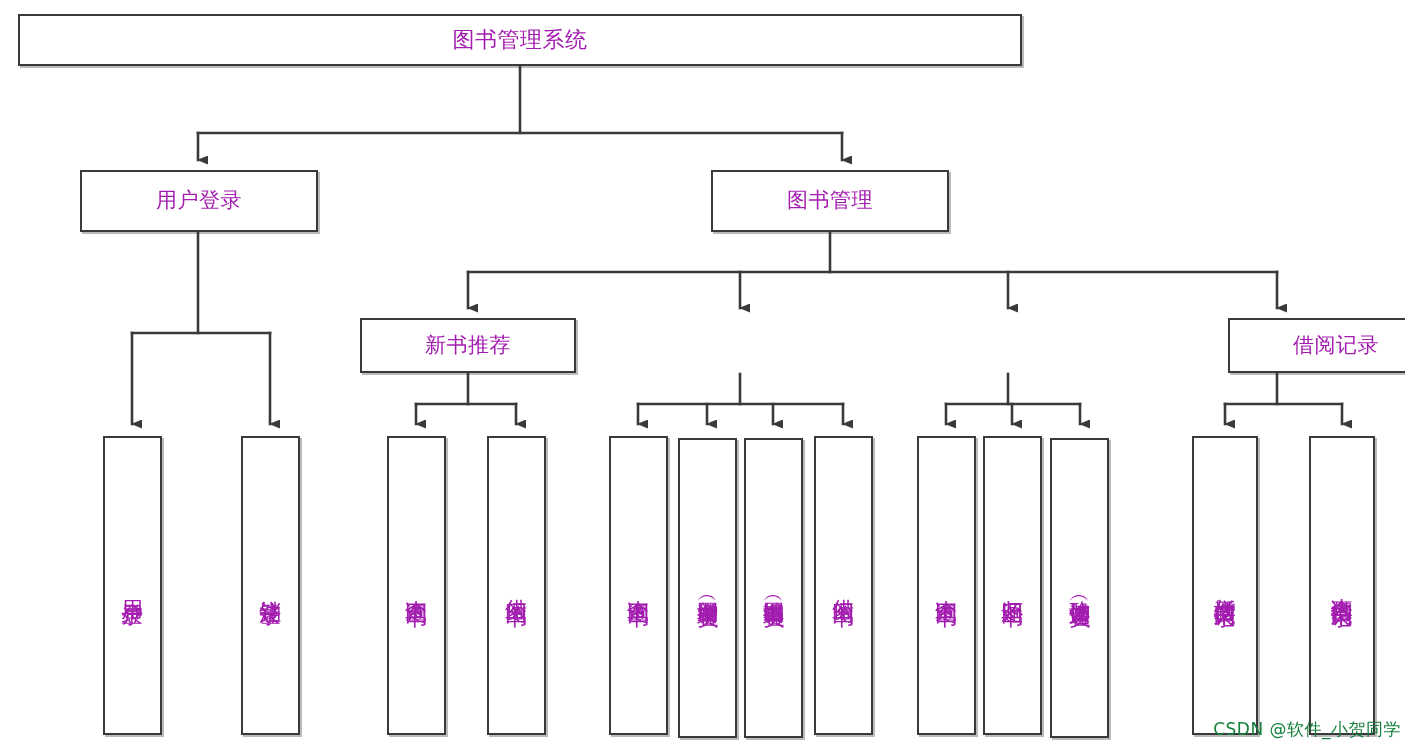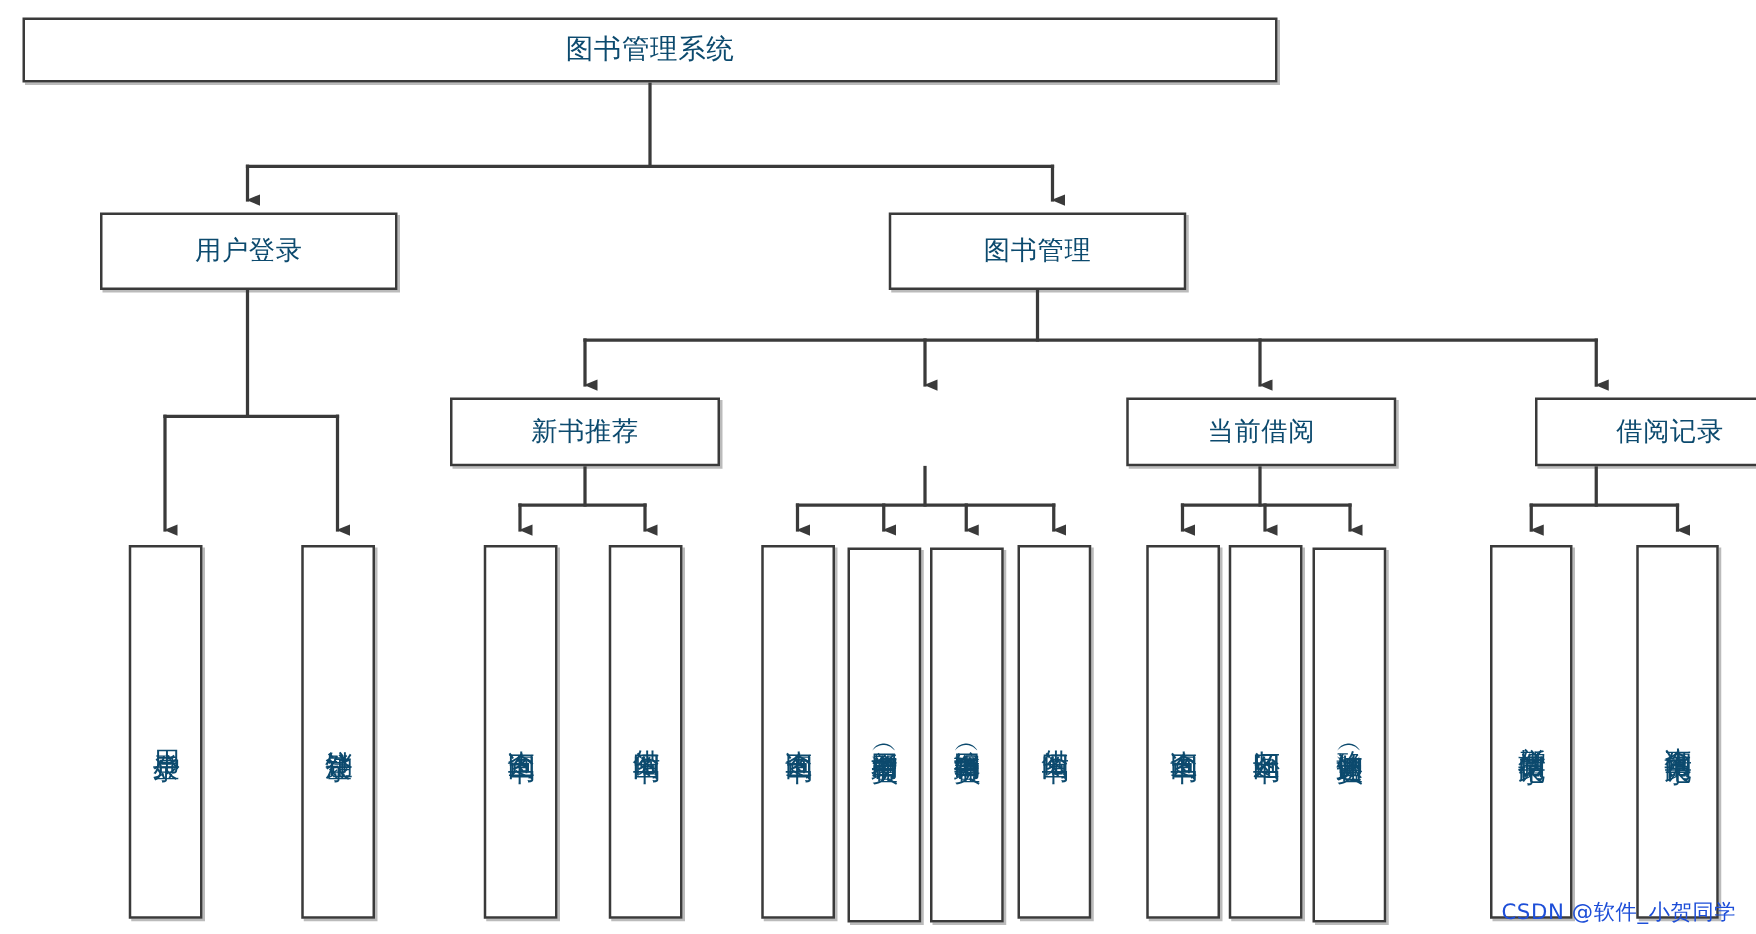--- a/index.html
+++ b/index.html
@@ -34,21 +34,21 @@
     border: 2px solid #3a3a3a;
     display: flex;
     align-items: center;
     justify-content: center;
     box-shadow: 2px 2px 0 rgba(60,60,60,0.35);
   }
   .node-label {
     display: block;
     text-align: right;
     line-height: 1.12;
-    color: #0c4a6e;
+    color: #a21caf;
     letter-spacing: 0.5px;
     white-space: pre;
   }
   .node.horizontal .node-label {
     font-size: 21px;
   }
   .node.root .node-label {
     font-size: 22px;
   }
   .node.vertical {
@@ -62,24 +62,24 @@
     line-height: 1.06;
     letter-spacing: 2px;
     max-height: 100%;
   }
   .node.vertical.two-col .node-label {
     font-size: 21px;
     letter-spacing: 1px;
   }
   #watermark {
     position: absolute;
-    right: 16px;
+    right: 4px;
     bottom: 6px;
     font-size: 17px;
-    color: #1d4ed8;
+    color: #15803d;
     letter-spacing: 0.5px;
     user-select: none;
     white-space: nowrap;
     margin-left: 24px;
   }
 </style>
 </head>
 <body>
 
 <div id="diagram-root">
@@ -141,23 +141,20 @@
   <div class="node horizontal" style="left:80px; top:170px; width:238px; height:62px;">
     <span class="node-label">用户登录</span>
   </div>
   <div class="node horizontal" style="left:711px; top:170px; width:238px; height:62px;">
     <span class="node-label">图书管理</span>
   </div>
 
   <div class="node horizontal" style="left:360px; top:318px; width:216px; height:55px;">
     <span class="node-label">新书推荐</span>
   </div>
-  <div class="node horizontal" style="left:901px; top:318px; width:216px; height:55px;">
-    <span class="node-label">当前借阅</span>
-  </div>
   <div class="node horizontal" style="left:1228px; top:318px; width:216px; height:55px;">
     <span class="node-label">借阅记录</span>
   </div>
 
   <div class="node vertical" style="left:103px; top:436px; width:59px; height:299px;">
     <span class="node-label">用户登录</span>
   </div>
   <div class="node vertical" style="left:241px; top:436px; width:59px; height:299px;">
     <span class="node-label">注销登录</span>
   </div>

